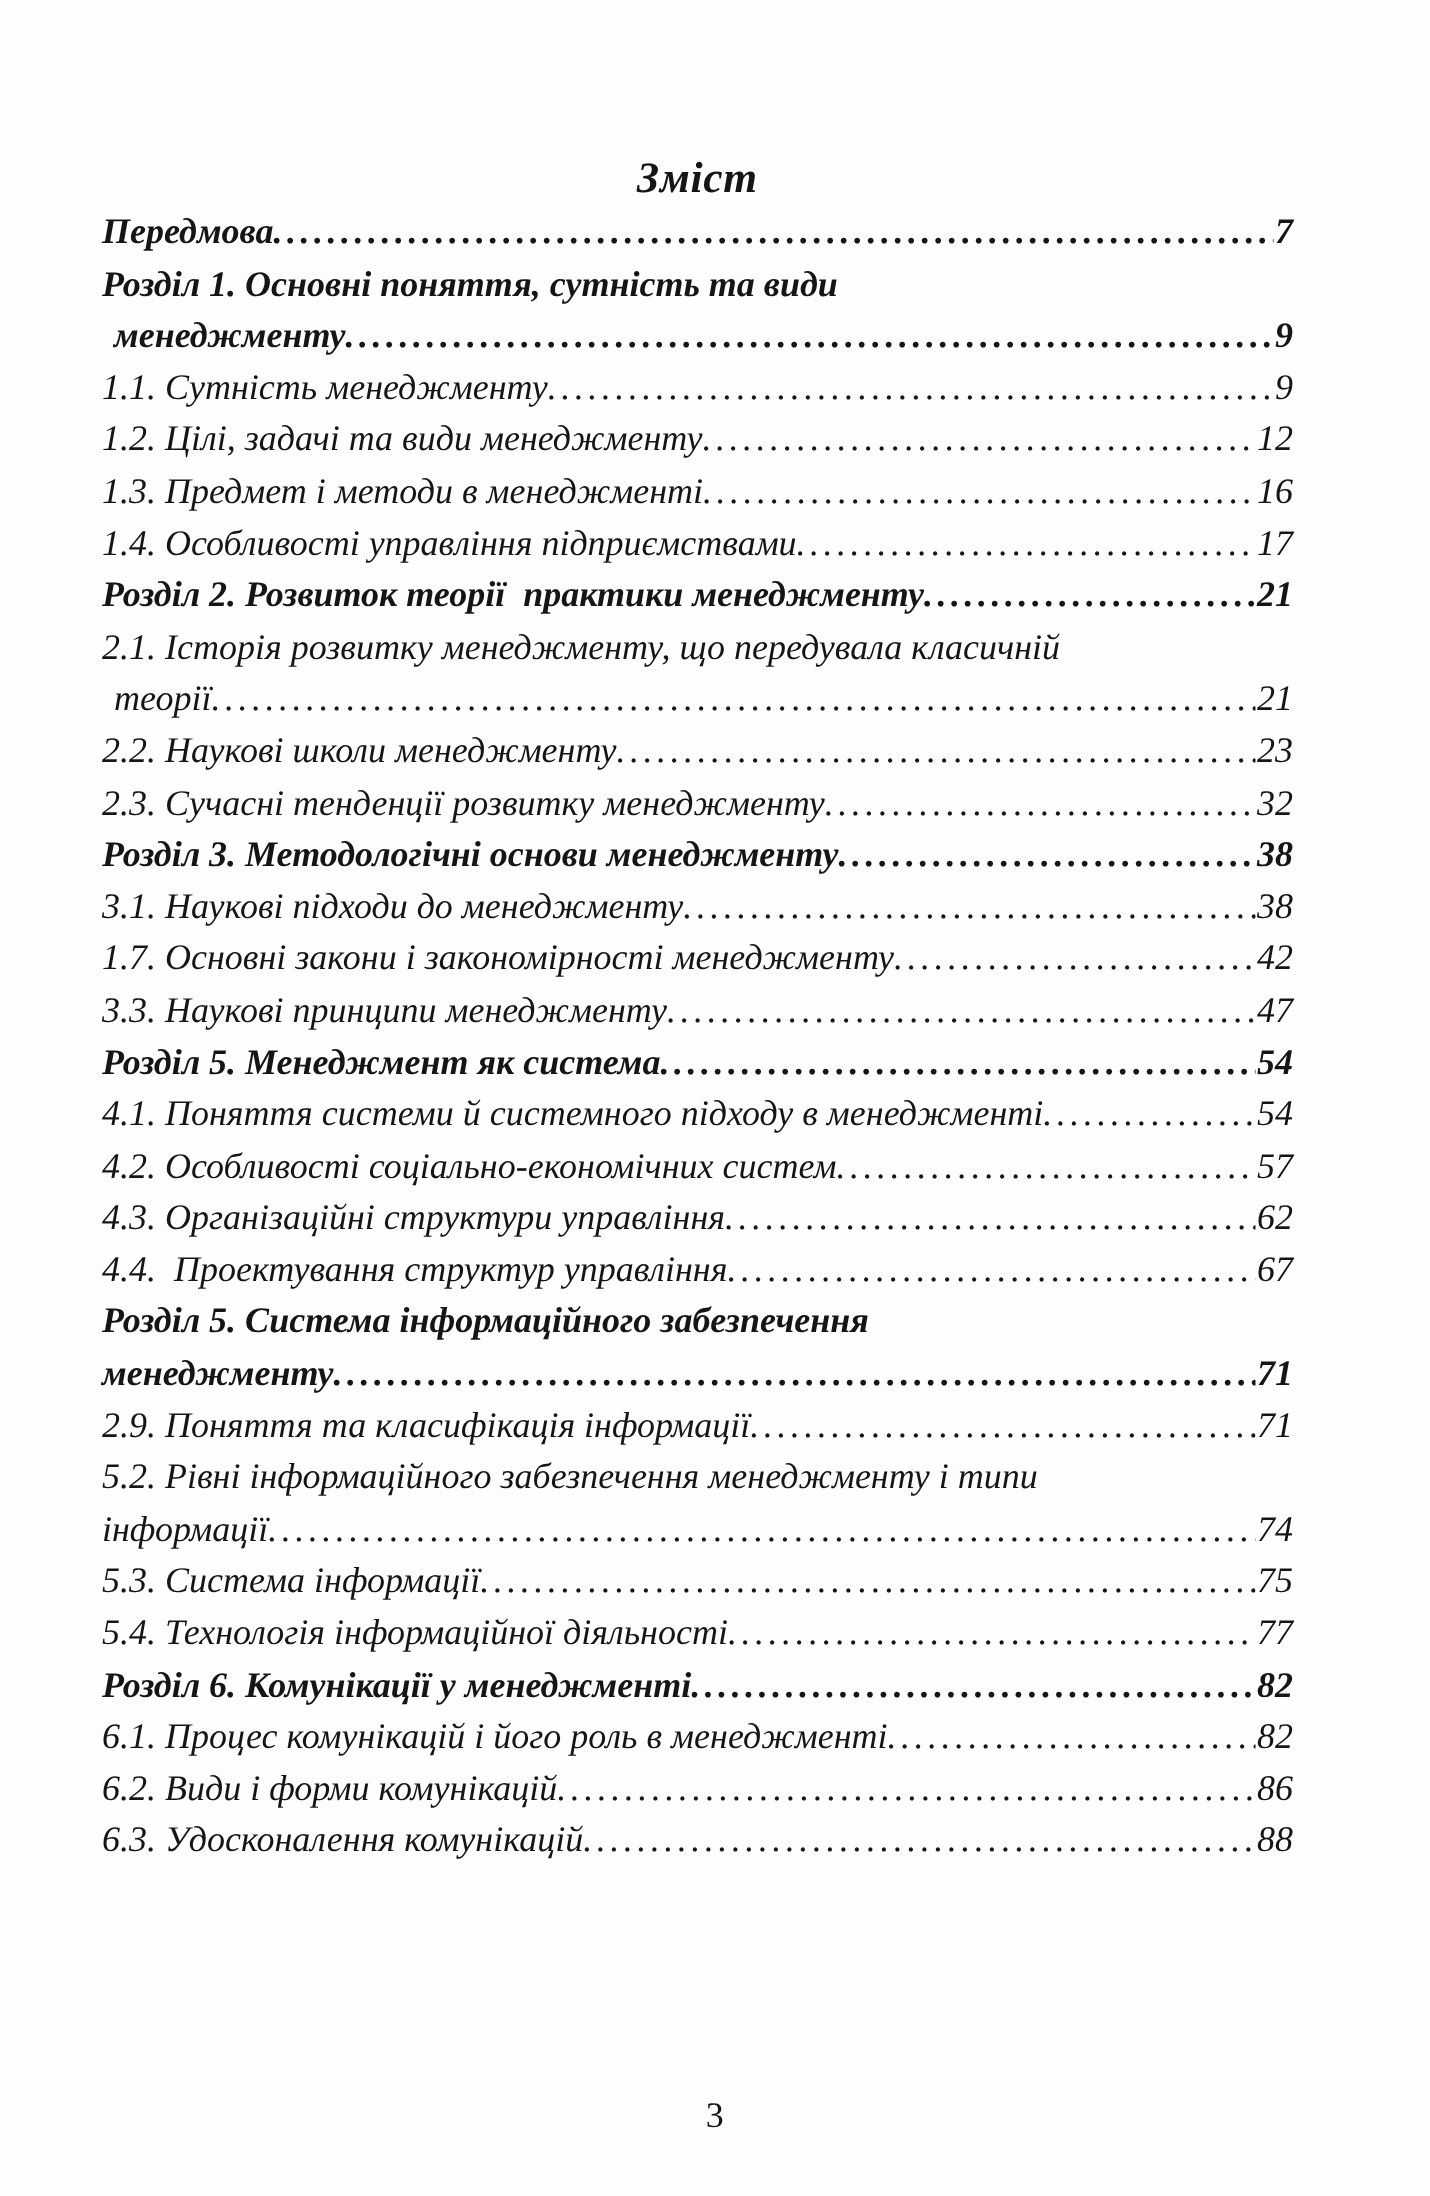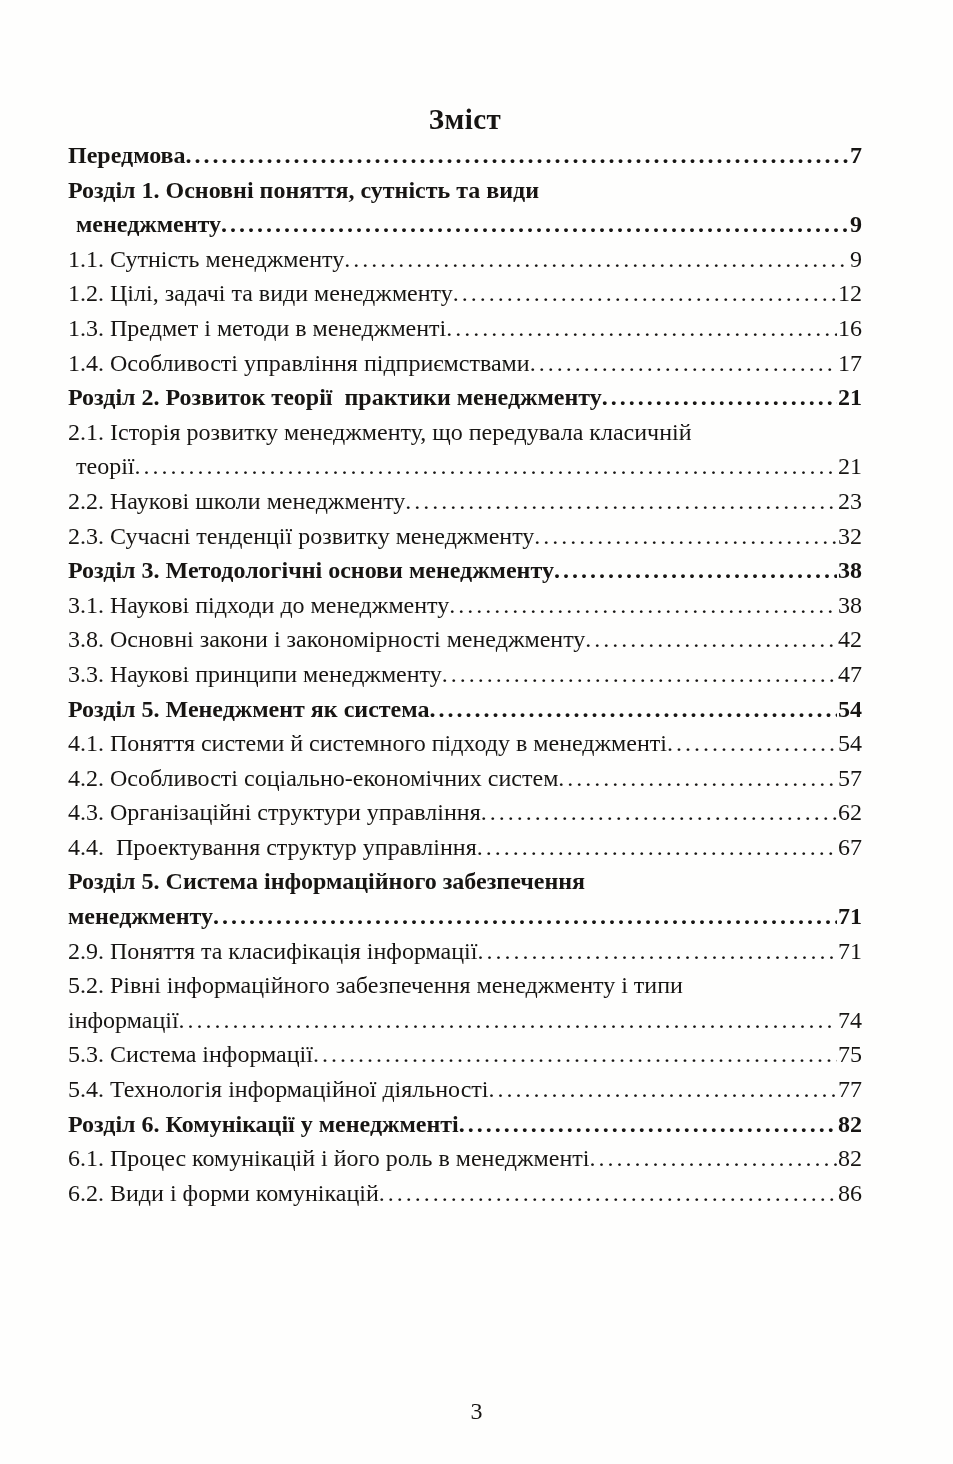--- a/index.html
+++ b/index.html
@@ -7,21 +7,21 @@
     width:953px;height:1464px;
     background:#ffffff;
     font-family:"Liberation Serif","DejaVu Serif",serif;
     color:#171513;
     position:relative;
     overflow:hidden;
   }
   .sheet{position:absolute;inset:0;background:#fefefdf5;}
   .content{
     position:absolute;
-    left:68px;top:101px;width:794px;
+    left:68px;top:101px;width:794px;font-style:italic;
   }
   .doc-title{
     text-align:center;
     font-weight:bold;
     font-size:29px;
     line-height:37px;
     letter-spacing:0.5px;
   }
   .row{
     display:flex;
@@ -118,21 +118,21 @@
           <span class="t">Розділ 3. Методологічні основи менеджменту</span>
           <span class="leader"></span>
           <span class="pg">38</span>
         </div>
         <div class="row">
           <span class="t">3.1. Наукові підходи до менеджменту</span>
           <span class="leader"></span>
           <span class="pg">38</span>
         </div>
         <div class="row">
-          <span class="t">3.8. Основні закони і закономірності менеджменту</span>
+          <span class="t">1.7. Основні закони і закономірності менеджменту</span>
           <span class="leader"></span>
           <span class="pg">42</span>
         </div>
         <div class="row">
           <span class="t">3.3. Наукові принципи менеджменту</span>
           <span class="leader"></span>
           <span class="pg">47</span>
         </div>
         <div class="row bold gap">
           <span class="t">Розділ 5. Менеджмент як система</span>
@@ -197,17 +197,22 @@
         </div>
         <div class="row">
           <span class="t">6.1. Процес комунікацій і його роль в менеджменті</span>
           <span class="leader"></span>
           <span class="pg">82</span>
         </div>
         <div class="row">
           <span class="t">6.2. Види і форми комунікацій</span>
           <span class="leader"></span>
           <span class="pg">86</span>
+        </div>
+        <div class="row">
+          <span class="t">6.3. Удосконалення комунікацій</span>
+          <span class="leader"></span>
+          <span class="pg">88</span>
         </div>
       </div>
   </div>
   <div class="footer">3</div>
 </div>
 
 </body></html>

